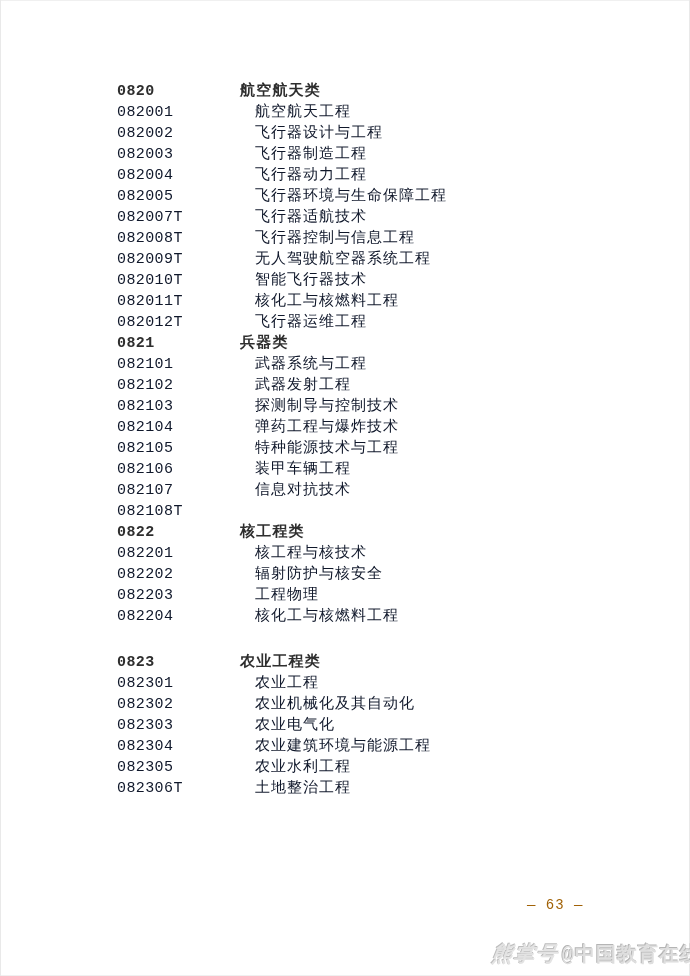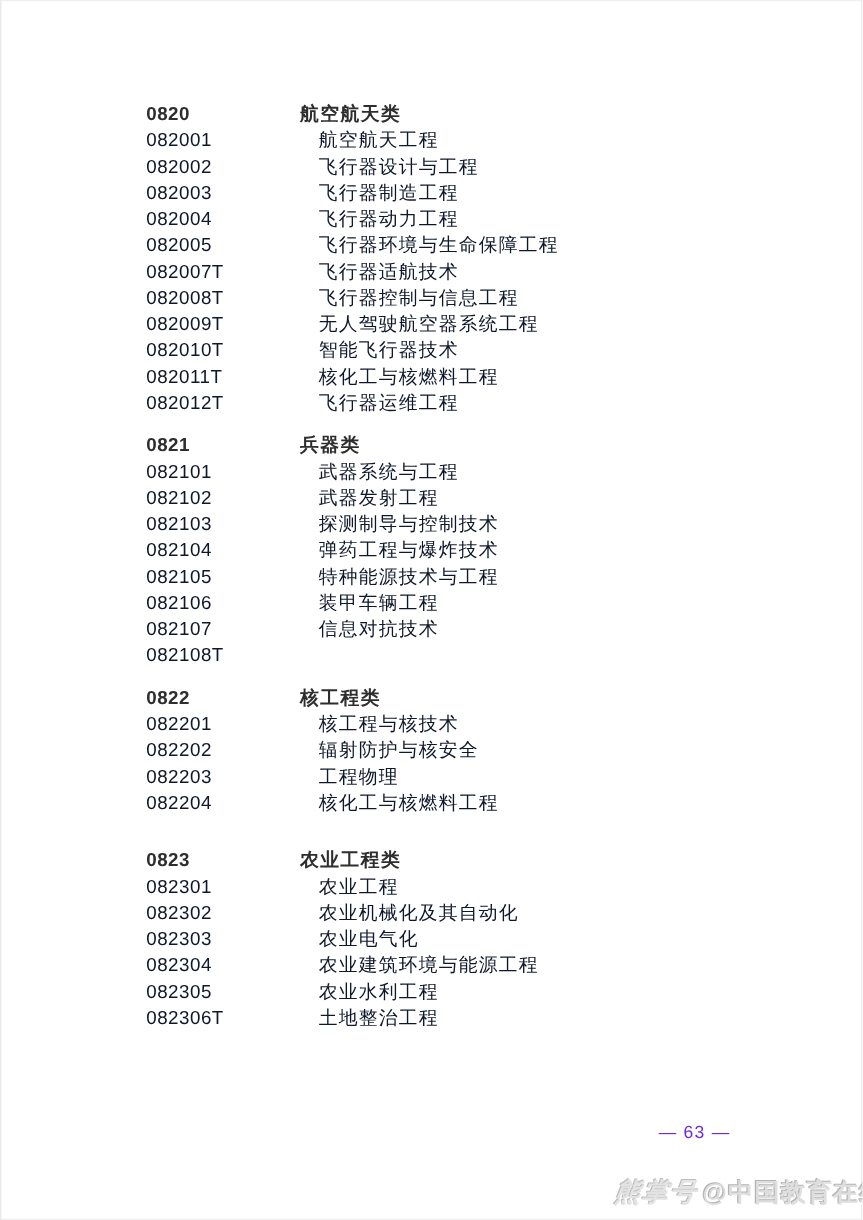--- a/index.html
+++ b/index.html
@@ -7,41 +7,41 @@
     margin: 0;
     padding: 0;
     background: #ffffff;
   }
   .page {
     position: relative;
     width: 690px;
     height: 976px;
     background: #ffffff;
     overflow: hidden;
-    font-family: Liberation Sans, sans-serif;
+    font-family: Liberation Mono, monospace;
     box-shadow: inset 0 0 0 1px #f0f0f0;
   }
   
   .page::before {
     content: "";
     position: absolute;
     inset: 0;
     border-left: 1px solid #e9e9e9;
     border-right: 1px solid #e9e9e9;
     pointer-events: none;
   }
 
   .catalog {
     position: absolute;
     left: 117px;
     top: 81px;
     width: 460px;
   }
   .section { margin-top: 0; }
-  .section:nth-child(n+2) { margin-top: 13px; }
+  .section:nth-child(n+2) { }
   .section:nth-child(4)   { margin-top: 25px; }
 
   .row {
     display: flex;
     height: 21px;
     line-height: 21px;
     font-size: 15px;
     color: #0f172a;
     white-space: nowrap;
   }
@@ -62,21 +62,21 @@
     padding-left: 0;
     letter-spacing: 1.2px;
   }
 
   .page-number {
     position: absolute;
     left: 527px;
     top: 897px;
     font-size: 14px;
     letter-spacing: 1px;
-    color: #6d28d9;
+    color: #a16207;
     white-space: nowrap;
   }
 
   .watermark {
     position: absolute;
     left: 492px;
     top: 940px;
     white-space: nowrap;
     user-select: none;
   }

